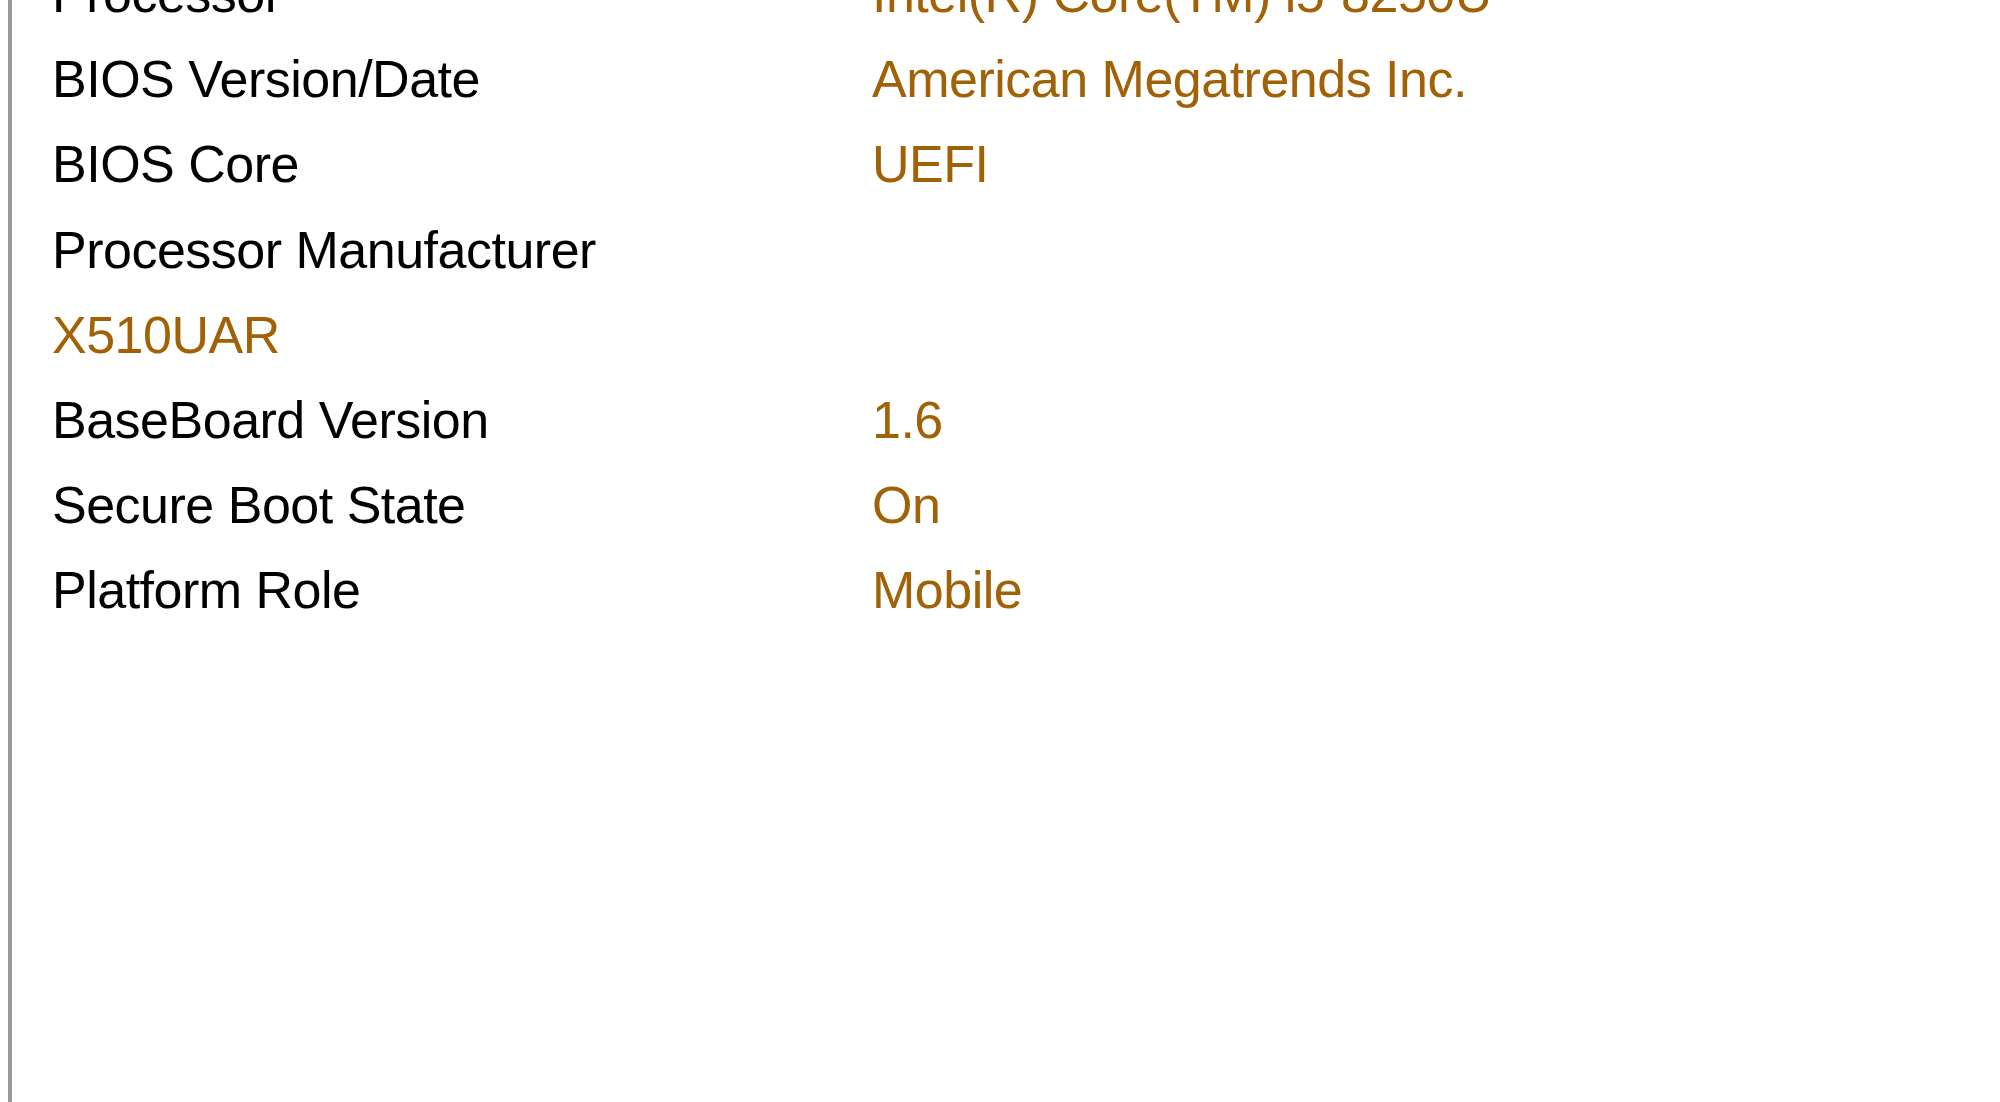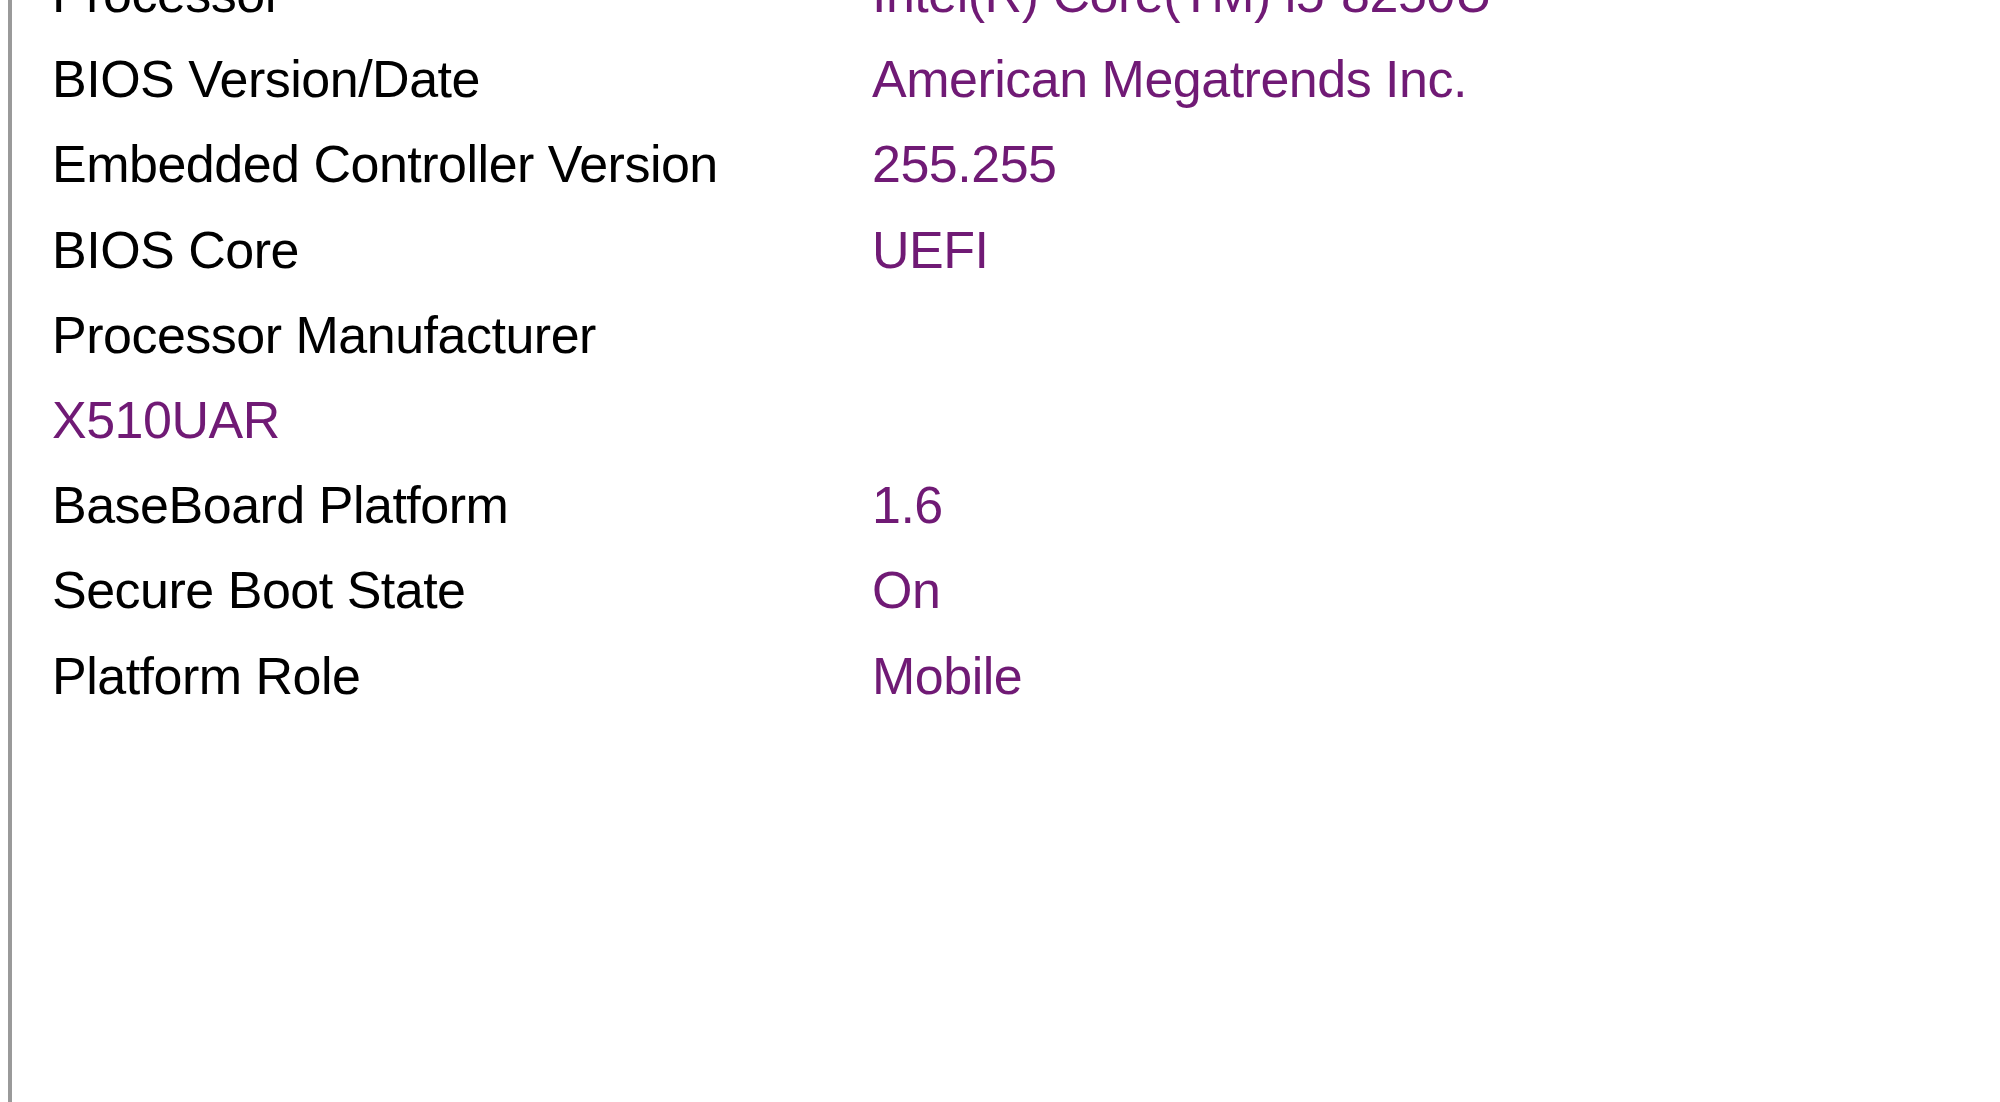--- a/index.html
+++ b/index.html
@@ -48,21 +48,21 @@
     }
     .label {
       width: 820px;
       flex-shrink: 0;
       white-space: nowrap;
       color: #000000;
       letter-spacing: -0.5px;
     }
     .value {
       white-space: nowrap;
-      color: #701a75;
+      color: #a16207;
       letter-spacing: -0.5px;
     }
   </style>
 </head>
 <body>
 
 <div class="container">
   <div class="left-border"></div>
   <div class="info-table">
 
@@ -70,40 +70,36 @@
       <div class="label">Processor</div>
       <div class="value">Intel(R) Core(TM) i5-8250U</div>
     </div>
 
     <div class="row">
       <div class="label">BIOS Version/Date</div>
       <div class="value">American Megatrends Inc.</div>
     </div>
 
 
-    <div class="row">
-      <div class="label">Embedded Controller Version</div>
-      <div class="value">255.255</div>
-    </div>
 
     <div class="row">
       <div class="label">BIOS Core</div>
       <div class="value">UEFI</div>
     </div>
 
     <div class="row">
       <div class="label">Processor Manufacturer</div>
     </div>
 
     <div class="row">
       <div class="value">X510UAR</div>
     </div>
 
     <div class="row">
-      <div class="label">BaseBoard Platform</div>
+      <div class="label">BaseBoard Version</div>
       <div class="value">1.6</div>
     </div>
 
     <div class="row">
       <div class="label">Secure Boot State</div>
       <div class="value">On</div>
     </div>
 
     <div class="row">
       <div class="label">Platform Role</div>

